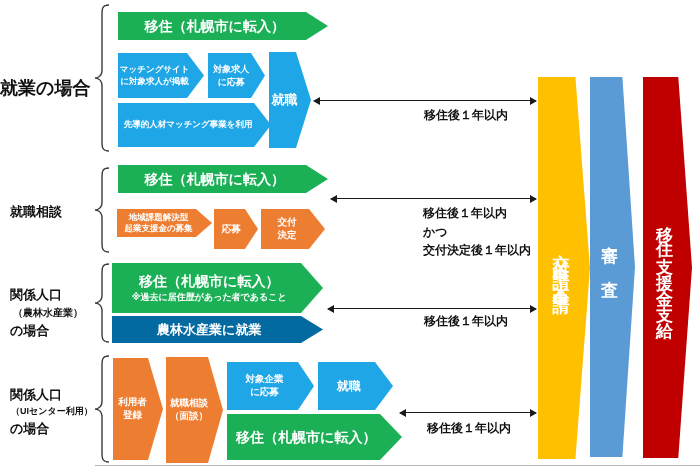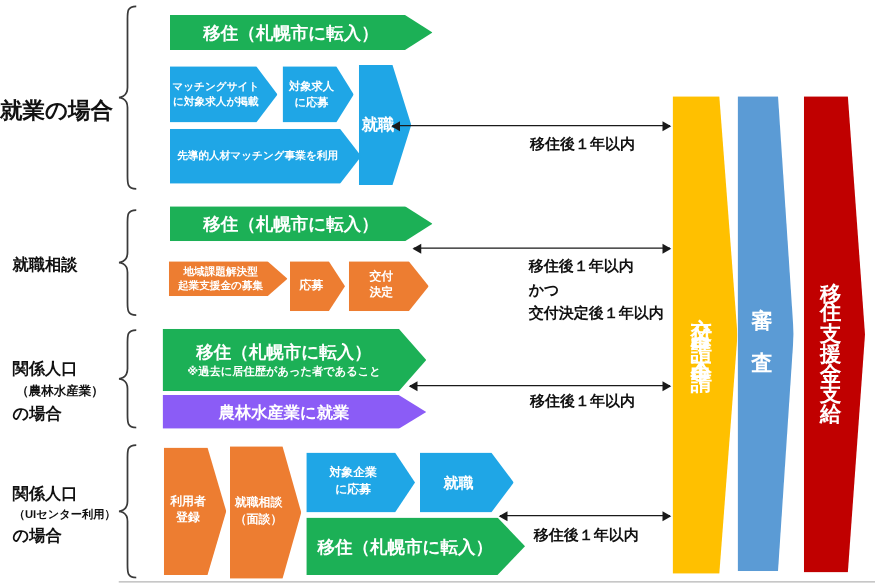--- a/index.html
+++ b/index.html
@@ -5,26 +5,26 @@
   html,body{margin:0;padding:0;background:#fff;}
   #stage{
     position:relative;width:700px;height:469px;background:#ffffff;overflow:hidden;
     font-family:"Liberation Sans","DejaVu Sans",sans-serif;
   }
   
   .pent{
     position:absolute;display:flex;flex-direction:column;align-items:center;justify-content:center;
     color:#fff;font-weight:bold;text-align:center;line-height:1.35;white-space:nowrap;
     clip-path:polygon(0 0,calc(100% - var(--tip,14px)) 0,100% 50%,calc(100% - var(--tip,14px)) 100%,0 100%);
-    padding-right:calc(var(--tip,14px) * .75);box-sizing:border-box;margin-left:18px;
+    padding-right:calc(var(--tip,14px) * .75);box-sizing:border-box;
   }
   .green{background:#1CB056}
   .sky{background:#1FA6E6}
   .orange{background:#ED7D31}
-  .navy{background:#8b5cf6}
+  .navy{background:#0369a1}
   .f14{font-size:14px}.f13{font-size:13px}.f12{font-size:12px}
   .f95{font-size:9.5px}.f9{font-size:9px}.f85{font-size:8.5px}
   
   .vcol{
     position:absolute;display:flex;align-items:center;justify-content:center;
     writing-mode:vertical-rl;text-orientation:mixed;color:#fff;font-weight:bold;font-size:17px;
     clip-path:polygon(0 0,72% 0,100% 50%,72% 100%,0 100%);
     padding-right:6px;box-sizing:border-box;
   }
   .ycol{background:#FFC000;letter-spacing:6px}

